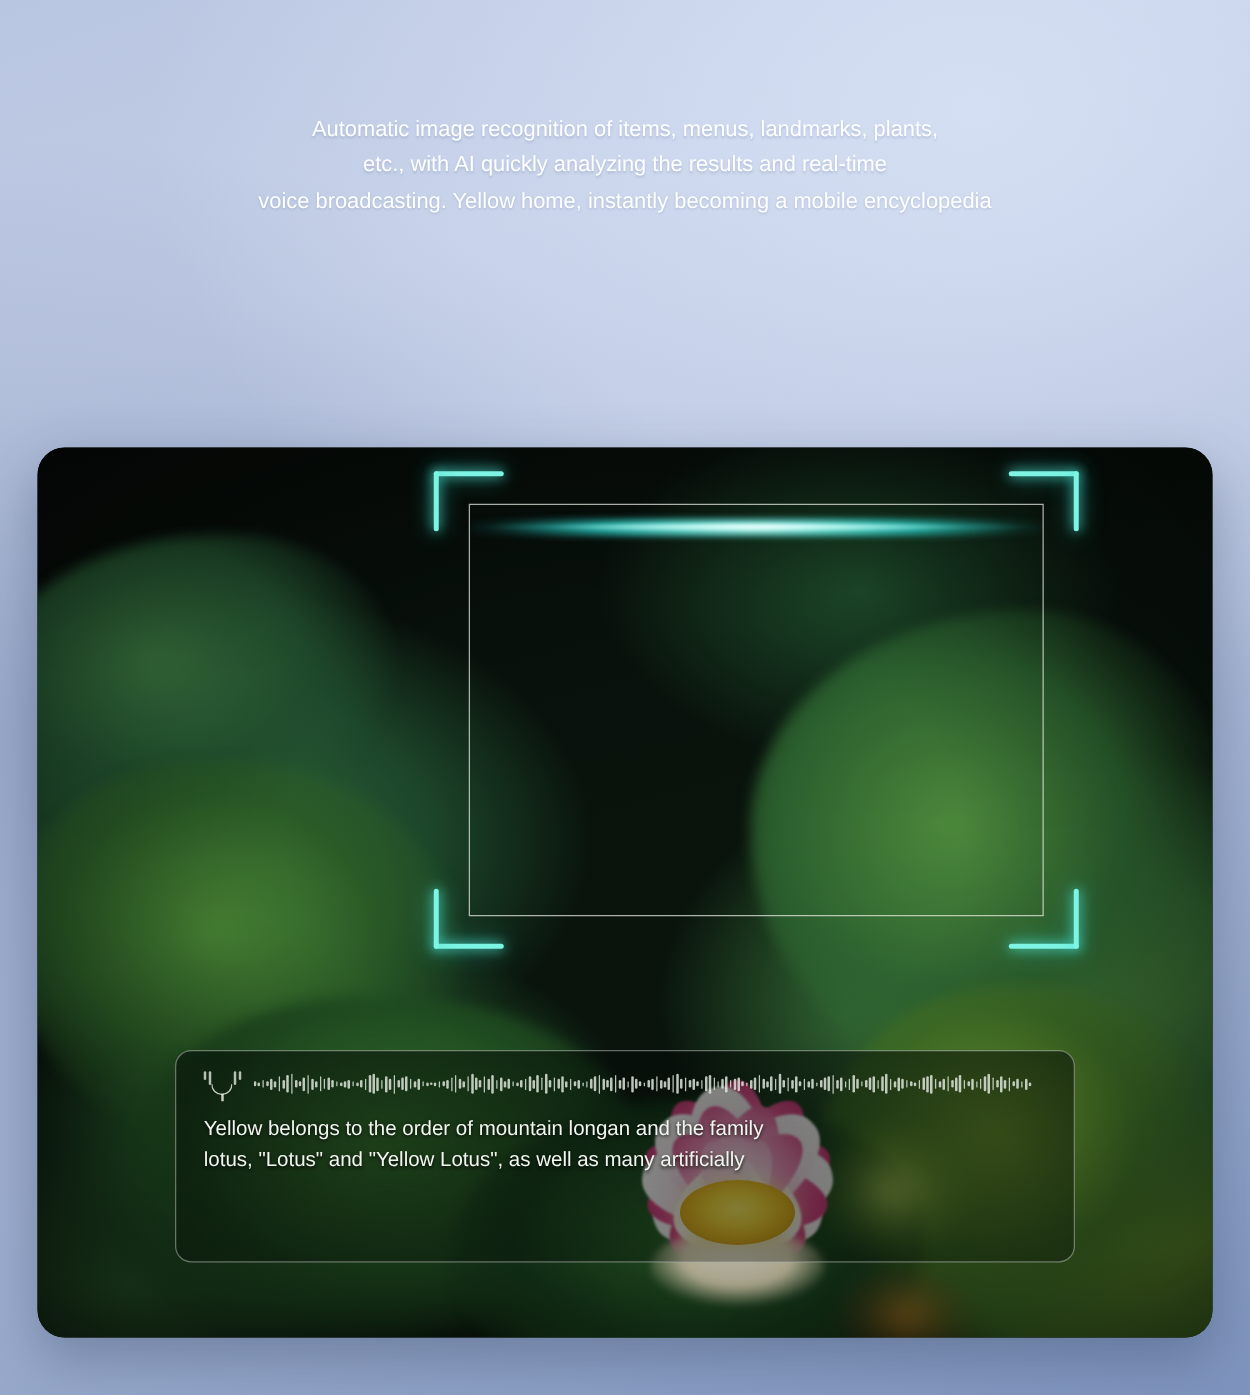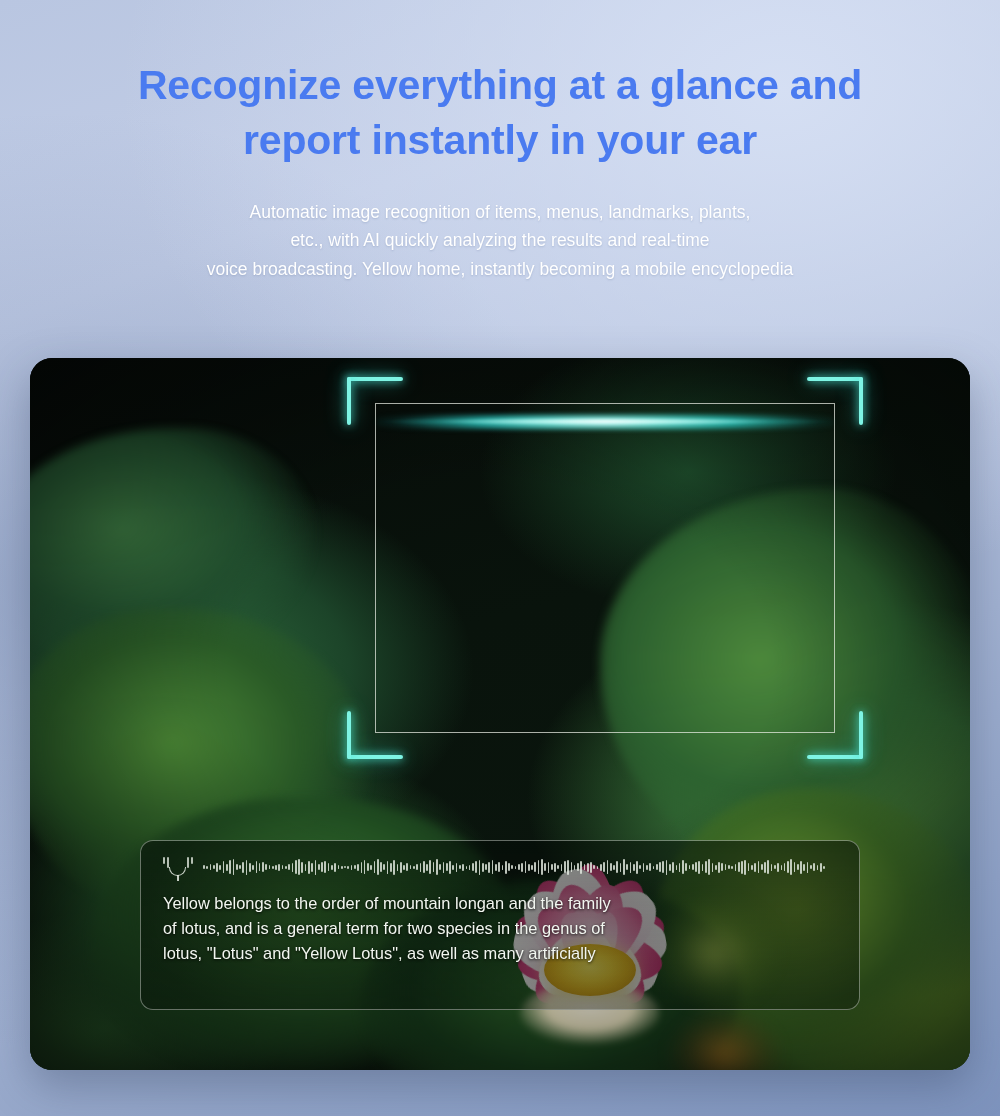--- a/index.html
+++ b/index.html
@@ -181,24 +181,20 @@
   .caption {
     margin-top:9px; font-size:16.4px; line-height:1.52;
     color:#f2f6f0; text-shadow:0 1px 3px rgba(0,0,0,0.85);
   }
   .caption span { display:block; }
 </style>
 </head>
 <body>
 
 <div class="hero">
-  <h1 class="headline">
-    <span>Recognize everything at a glance and</span>
-    <span class="l2">report instantly in your ear</span>
-  </h1>
   <p class="subtitle">
     <span>Automatic image recognition of items, menus, landmarks, plants,</span>
     <span>etc., with AI quickly analyzing the results and real-time</span>
     <span>voice broadcasting. Yellow home, instantly becoming a mobile encyclopedia</span>
   </p>
 </div>
 
 <div class="card">
 
   <div class="photo">
@@ -446,17 +442,16 @@
           <i style="height: 11px;"></i>
           <i style="height: 4px;"></i>
           <i style="height: 8px;"></i>
           <i style="height: 5px;"></i>
           <i style="height: 9px;"></i>
           <i style="height: 3px;"></i>
         </div>
     </div>
     <div class="caption">
       <span>Yellow belongs to the order of mountain longan and the family</span>
-      <span>of lotus, and is a general term for two species in the genus of</span>
       <span>lotus, "Lotus" and "Yellow Lotus", as well as many artificially</span>
     </div>
   </div>
 </div>
 
 </body></html>

